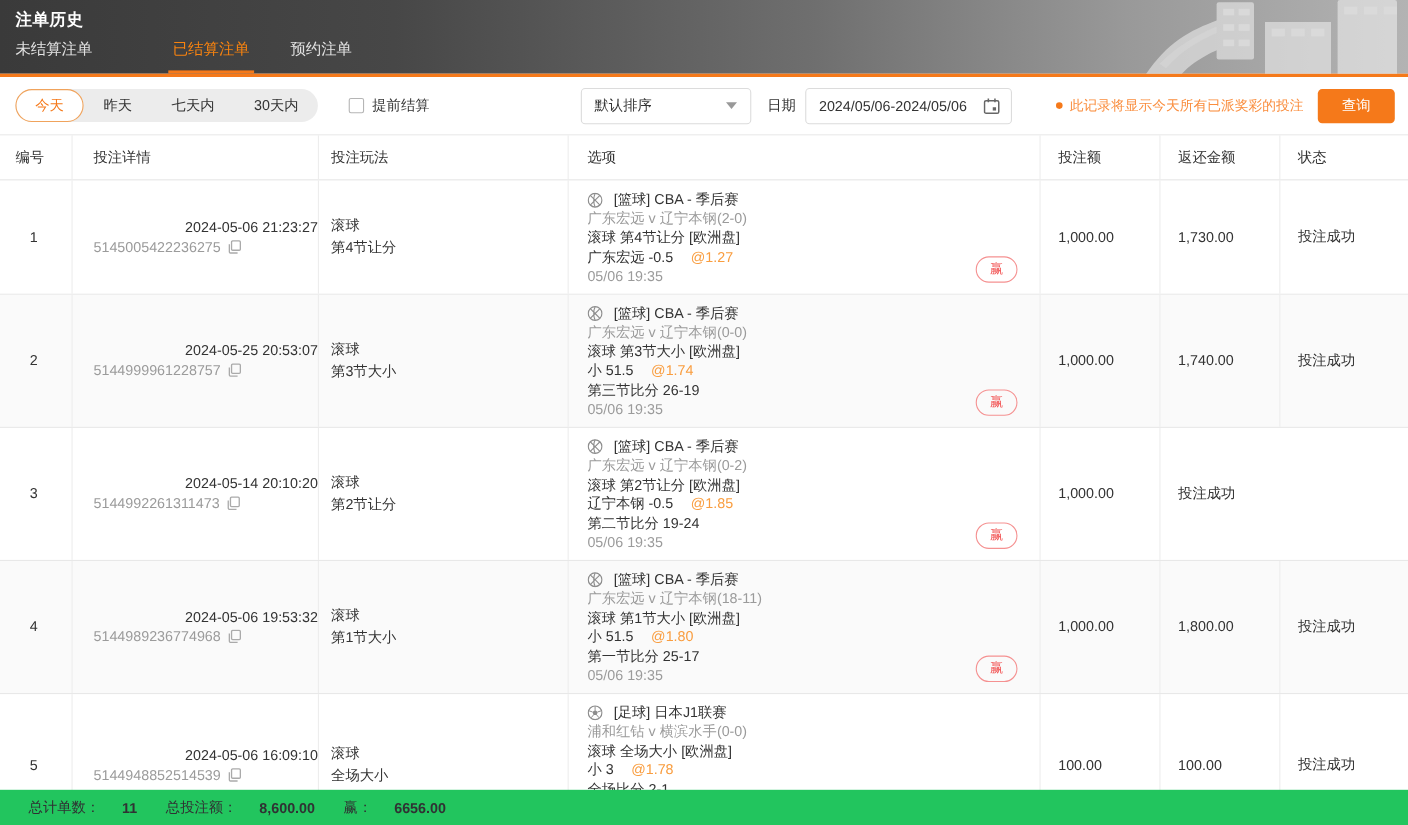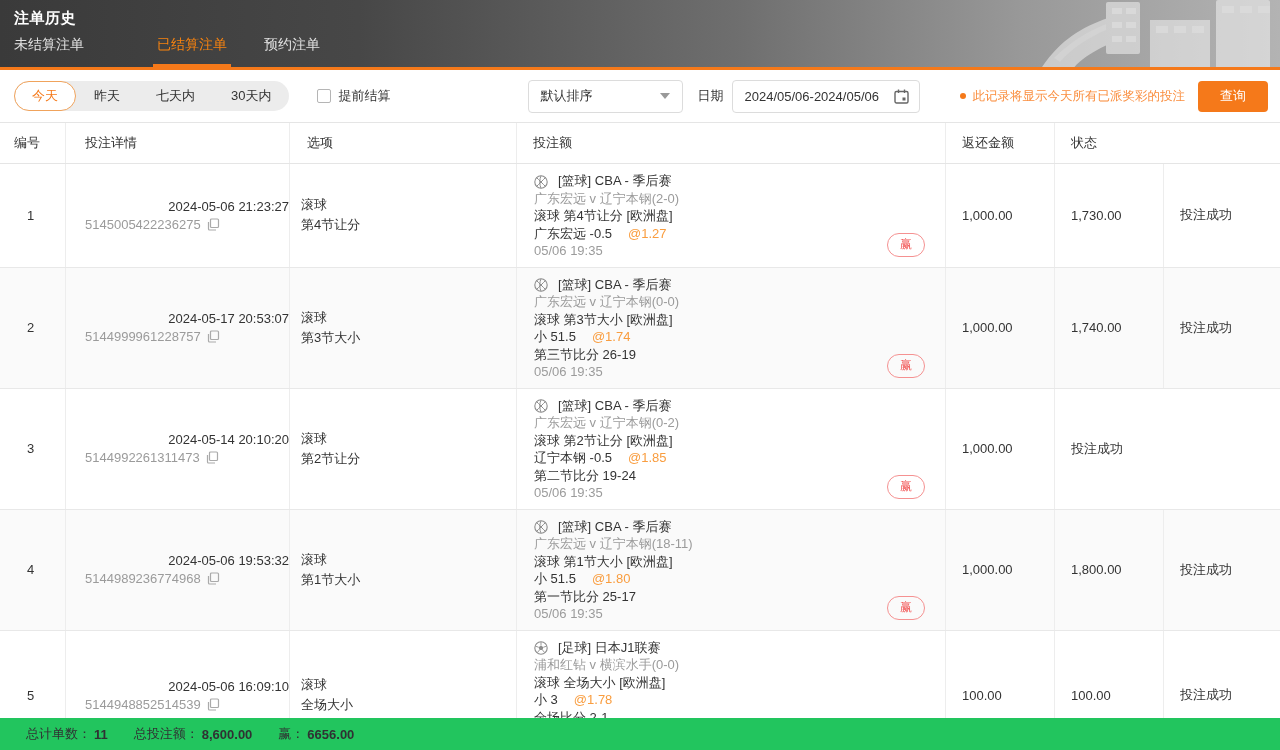--- a/index.html
+++ b/index.html
@@ -63,21 +63,21 @@
   .opt-line { display:flex; align-items:center; gap:6px; }
   .muted { color:#9b9b9b; }
   .odds { color:#f99d3f; margin-left:10px; }
   .sport-ic { display:inline-flex; margin-right:4px; position:relative; top:1px; }
   .win-badge { position:absolute; right:20px; bottom:10px; border:1px solid #f59191; color:#f25555;
                border-radius:12px; font-size:12px; padding:2.5px 12px; background:transparent; }
   
   .foot { position:absolute; left:0; bottom:0; width:1280px; height:32px; background:#22c55e; z-index:6;
           display:flex; align-items:center; padding-right:21px; color:#303133; }
   .foot .grp { display:flex; align-items:center; margin-left:26px; }
-  .foot .val { font-weight:bold; margin-left:3px; }
+  .foot .val { font-weight:bold; margin-left:20px; }
 </style>
 </head>
 <body>
 
 <div class="hdr">
   <svg class="hdr-deco" width="300" height="70" viewBox="0 0 300 70">
     <g opacity="0.55" fill="#f2f2f2">
       <path d="M60,70 C80,40 100,28 128,18 L158,18 L158,34 C130,42 104,54 92,70 Z"></path>
       <rect x="126" y="2" width="34" height="52" rx="2"></rect>
       <path d="M170,70 L170,20 L230,20 L230,70 Z"></path>
@@ -136,20 +136,21 @@
     <span class="notice-dot"></span>
     <span>此记录将显示今天所有已派奖彩的投注</span>
   </div>
   <button class="qbtn">查询</button>
 </div>
 
 <div class="table">
   <div class="trow thead">
     <div class="cell c-no">编号</div>
     <div class="cell c-detail">投注详情</div>
+    <div class="cell c-play">投注玩法</div>
     <div class="cell c-opt">选项</div>
     <div class="cell">投注额</div>
     <div class="cell">返还金额</div>
     <div class="cell">状态</div>
   </div>
   <div id="rows">
       <div class="trow brow" style="min-height: 103px;">
     <div class="cell c-no">1</div>
     <div class="cell c-detail">
       <div>2024-05-06 21:23:27</div>
@@ -190,21 +191,21 @@
       </div>
       <span class="win-badge">赢</span>
     </div>
     <div class="cell c-money">1,000.00</div>
     <div class="cell c-money ret-val">1,730.00</div>
     <div class="cell c-money">投注成功</div>
   </div>
       <div class="trow brow alt" style="min-height: 118px;">
     <div class="cell c-no">2</div>
     <div class="cell c-detail">
-      <div>2024-05-17 20:53:07</div>
+      <div>2024-05-25 20:53:07</div>
       <div class="order-line">
         <span>5144999961228757</span>
         <span class="copy-ic">
           <svg width="13" height="13" viewBox="0 0 13 13">
             <rect x="3.5" y="1" width="8" height="8.5" rx="1" fill="none" stroke="#aaa" stroke-width="1.2"></rect>
             <path d="M1.5,4 L1.5,11 A1,1 0 0 0 2.5,12 L9,12" fill="none" stroke="#aaa" stroke-width="1.2"></path>
           </svg>
         </span>
       </div>
     </div>

